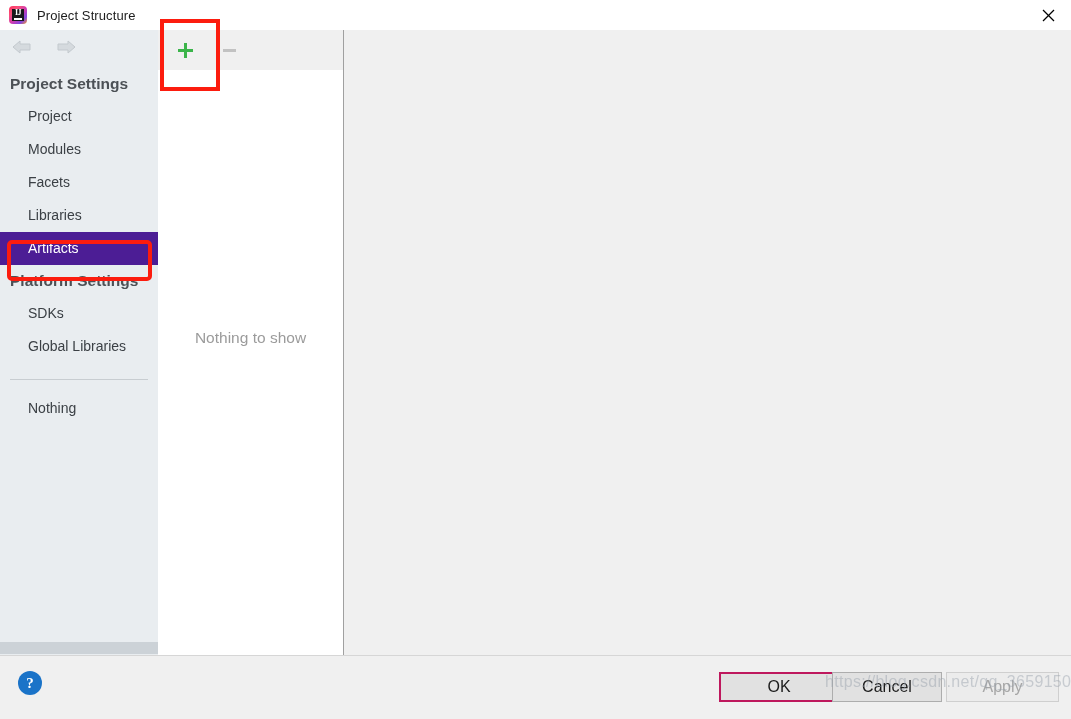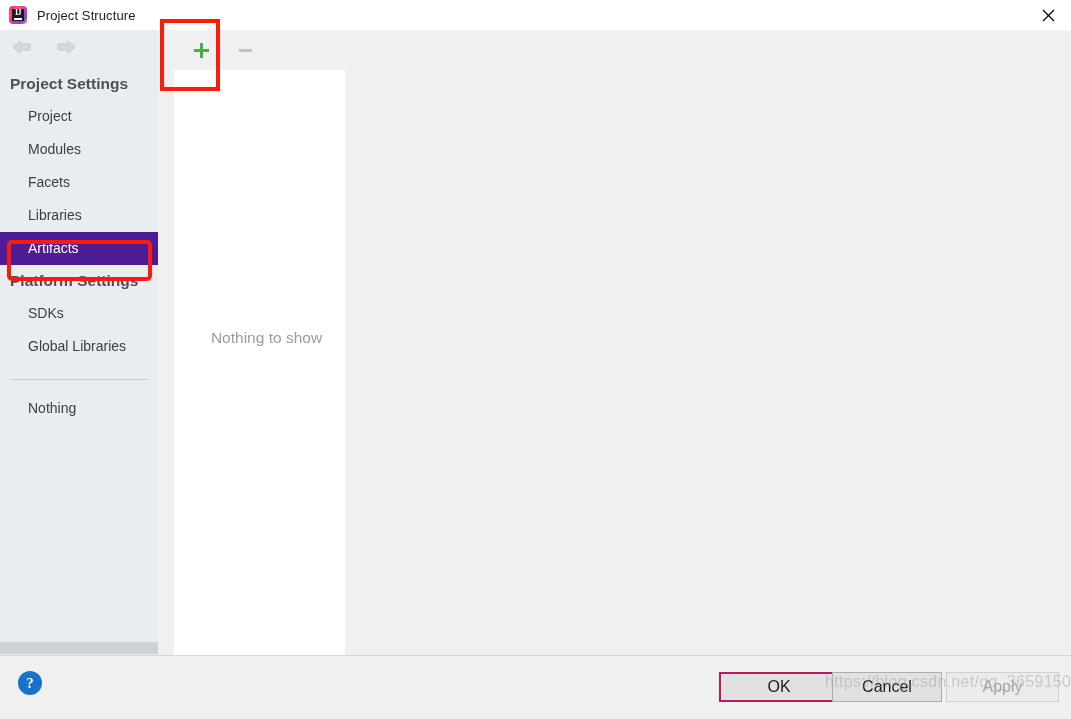--- a/index.html
+++ b/index.html
@@ -142,21 +142,20 @@
   }
 
   
   .middle-panel {
     position: absolute;
     left: 158px; top: 30px;
     width: 186px; height: 625px;
     background: #ffffff;
     border-right: 1px solid #a0a0a0;
     overflow: hidden;
-    margin-left: 16px;
   }
   .mid-toolbar {
     height: 40px;
     background: #f0f0f0;
     display: flex;
     align-items: center;
     padding-left: 16px;
     gap: 22px;
   }
   .tb-btn {

